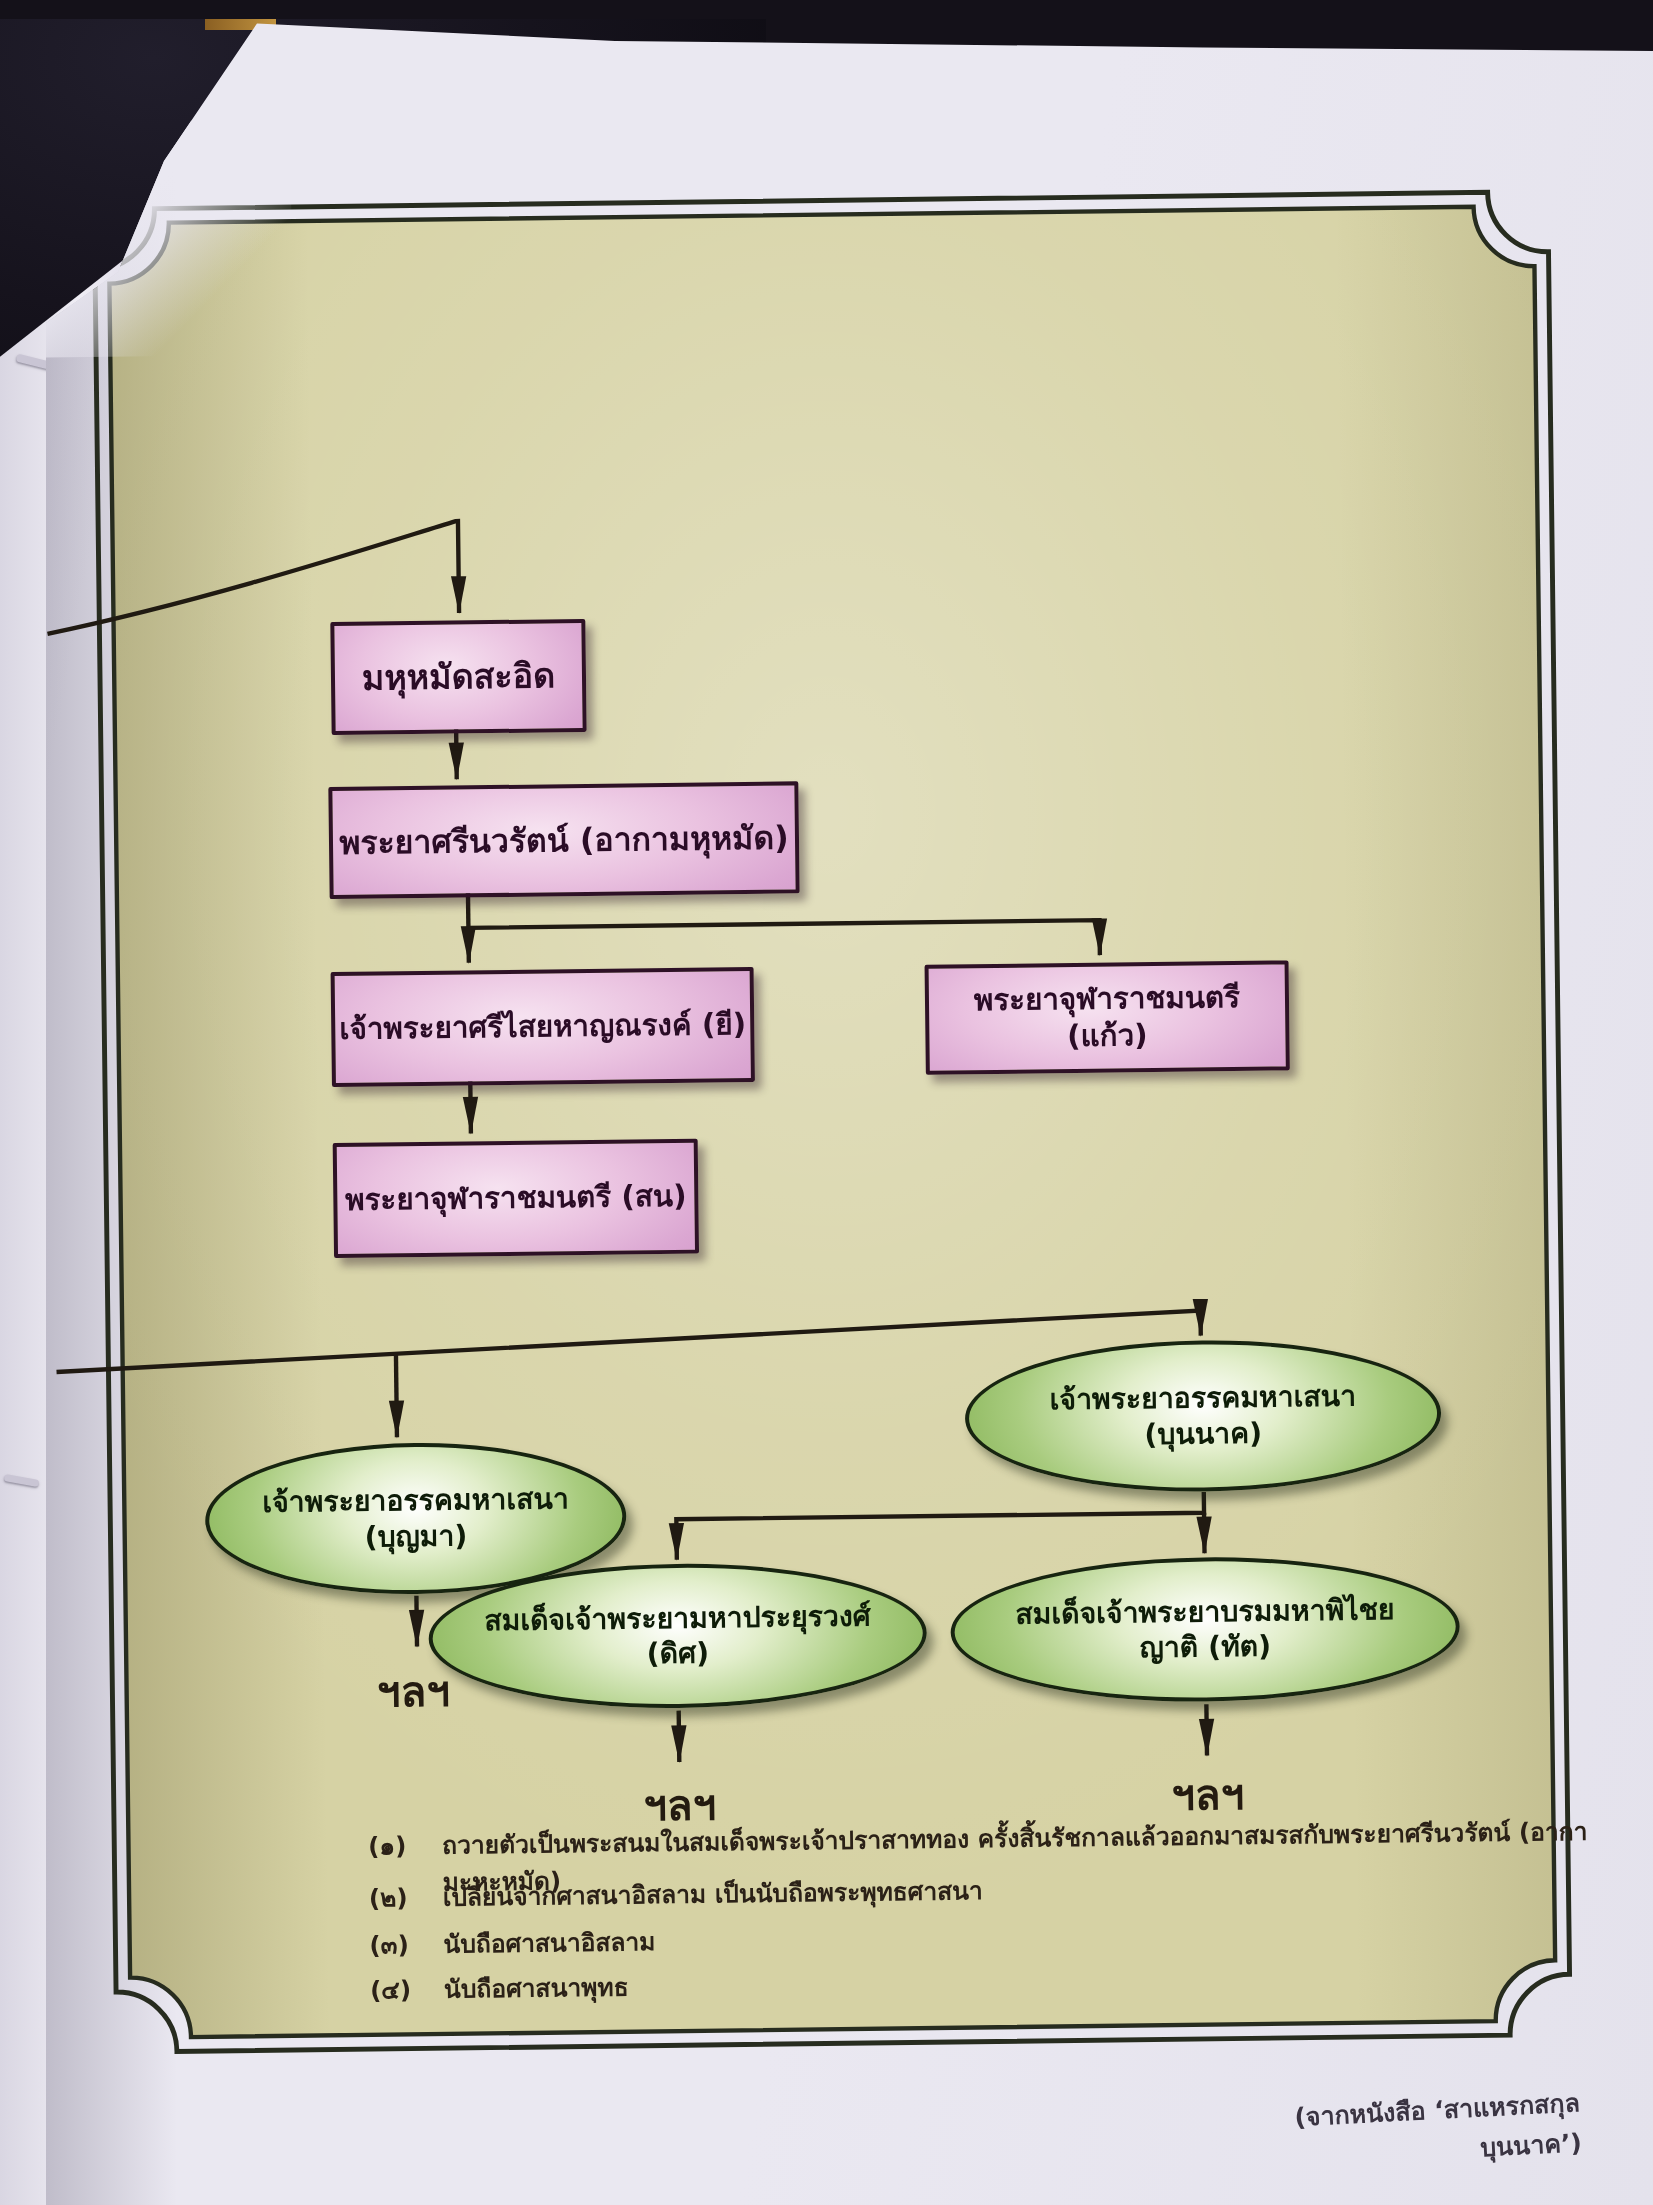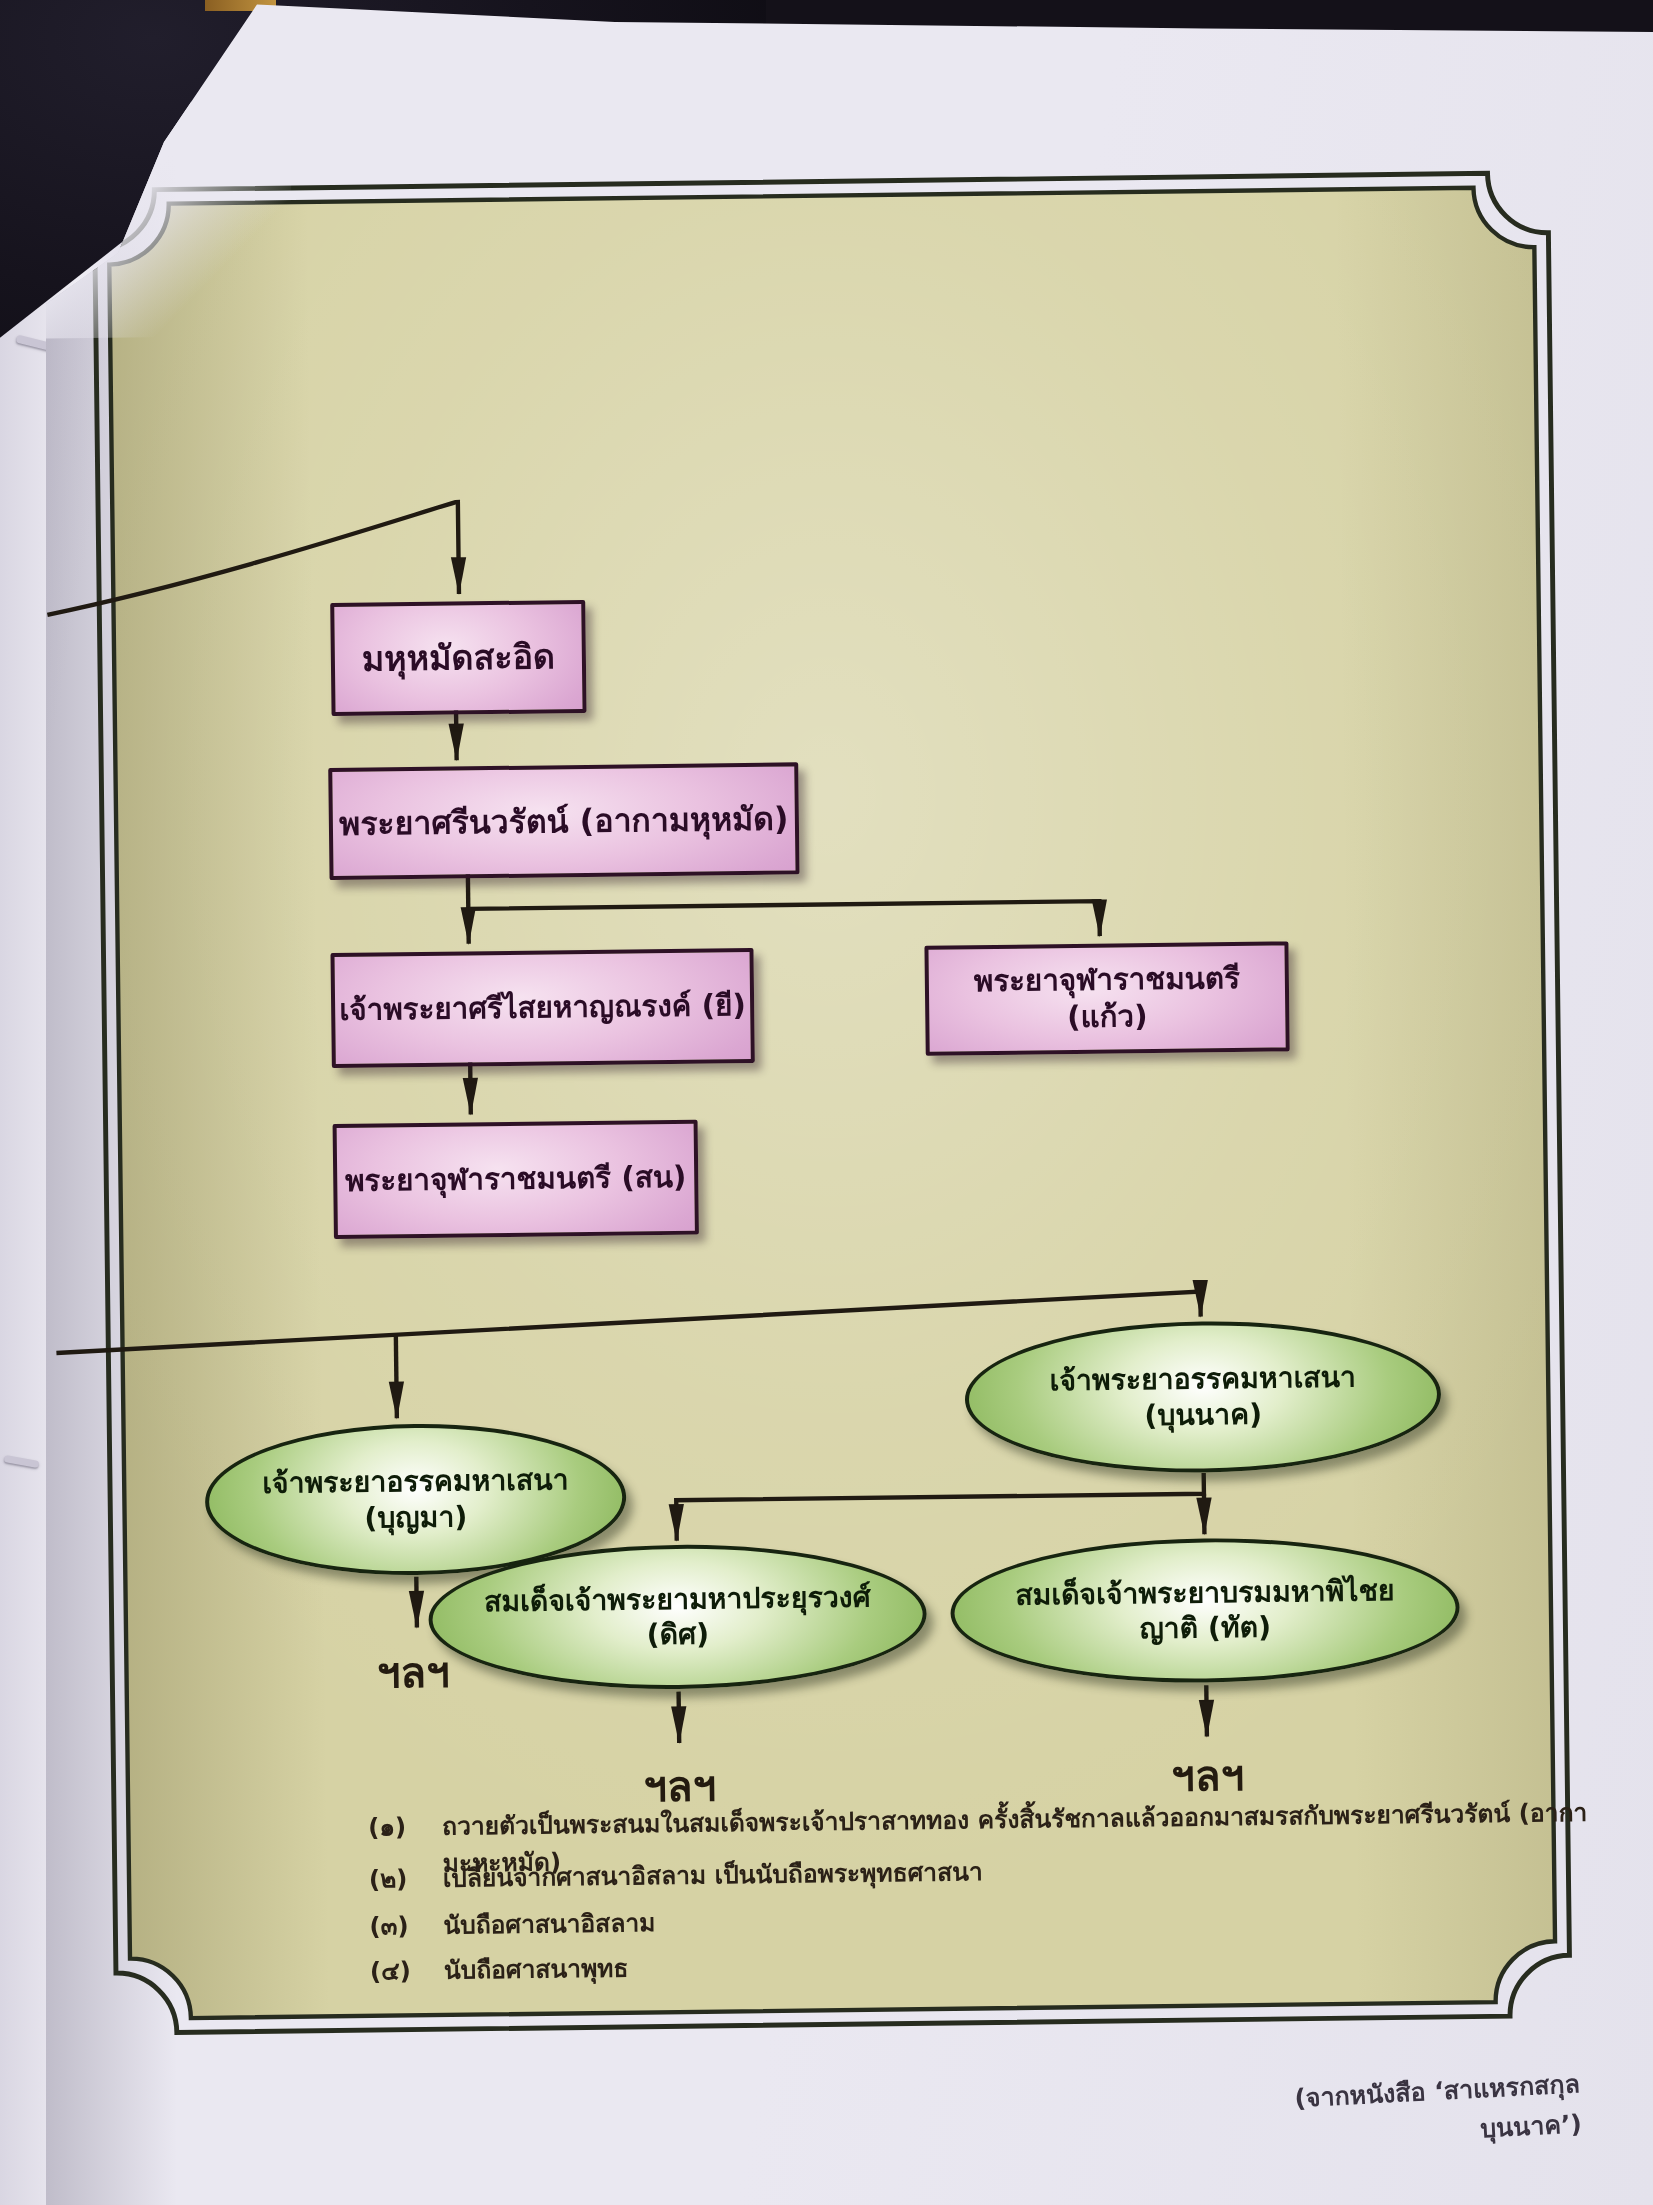--- a/index.html
+++ b/index.html
@@ -1,21 +1,21 @@
 <!DOCTYPE html>
 <html style="font-size:8.8px"><head>
 <meta charset="utf-8">
 <style>
   html,body{margin:0;padding:0;}
   body{
     width:1654px;height:2205px;position:relative;overflow:hidden;
     background:#141119;
     font-family:"DejaVu Sans","Liberation Sans",sans-serif;
   }
-  .scene{position:absolute;inset:0;}
+  .scene{position:absolute;inset:0;margin-top:19px;}
   .bg-dark{
     position:absolute;left:0;top:0;width:766px;height:383px;
     background:radial-gradient(90% 120% at 20% 10%, #211e2c 0%, #16131d 55%, #0e0c13 100%);
   }
   .amber{
     position:absolute;left:205px;top:0;width:71px;height:11px;
     background:linear-gradient(90deg,#8a5f22,#c29440);
   }
   .page-stack{
     position:absolute;left:0;top:153px;width:131px;height:2052px;

